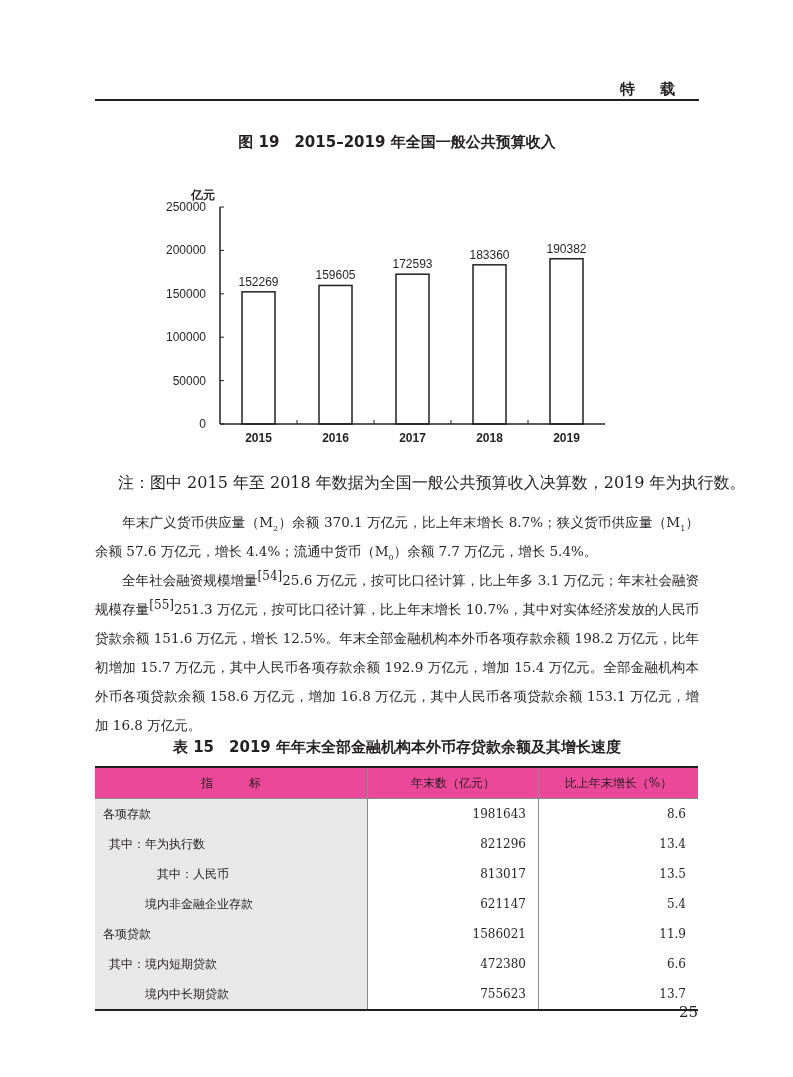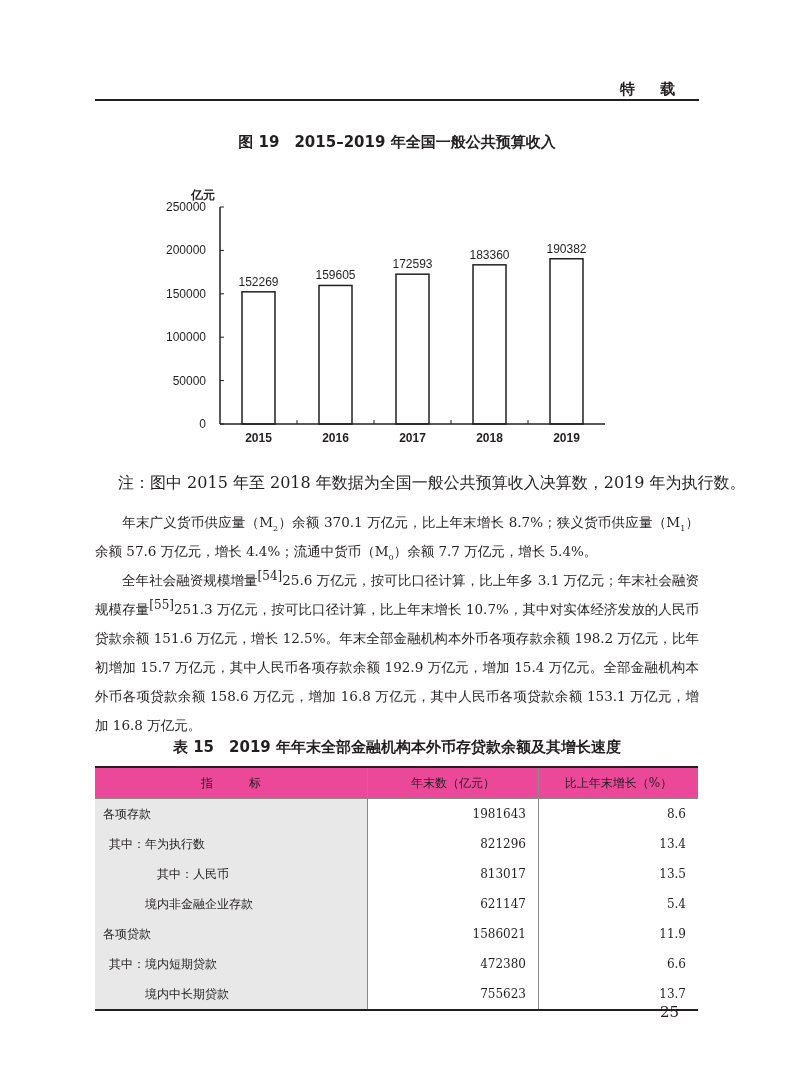--- a/index.html
+++ b/index.html
@@ -25,21 +25,21 @@
   #data-table th { height: 28px; font-weight: normal; background: #ec4899; border-bottom: 1px solid #8a8a8a; }
   #data-table th + th, #data-table td + td { border-left: 1px solid #8a8a8a; }
   #data-table td { height: 24px; padding: 3px; }
   #data-table td.label { background: #e8e8e8; padding-left: 8px; }
   #data-table td.num { text-align: right; padding-right: 12px; }
   #data-table th.h-indicator { width: 270px; letter-spacing: 0; }
   #data-table th.h-year { width: 168px; }
   .lvl1 { padding-left: 14px !important; }
   .lvl2 { padding-left: 62px !important; }
   .lvl2b { padding-left: 50px !important; }
-  #page-number { left: 660px; top: 1003px; width: 38px; text-align: left; font-size: 15px; }
+  #page-number { left: 660px; top: 1003px; width: 38px; text-align: right; font-size: 15px; }
 </style>
 </head>
 <body>
 
 <div class="abs" id="section-tag">特 载</div>
 <div class="abs" id="header-rule"></div>
 
 <div class="abs" id="chart-title">图 19　2015–2019 年全国一般公共预算收入</div>
 
 <svg class="abs" id="chart" width="480" height="280" xmlns="http://www.w3.org/2000/svg">

